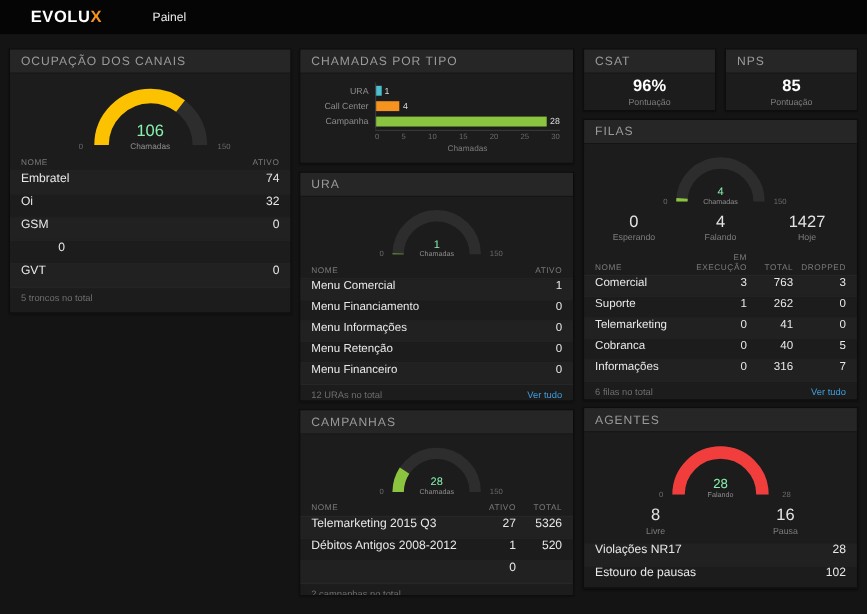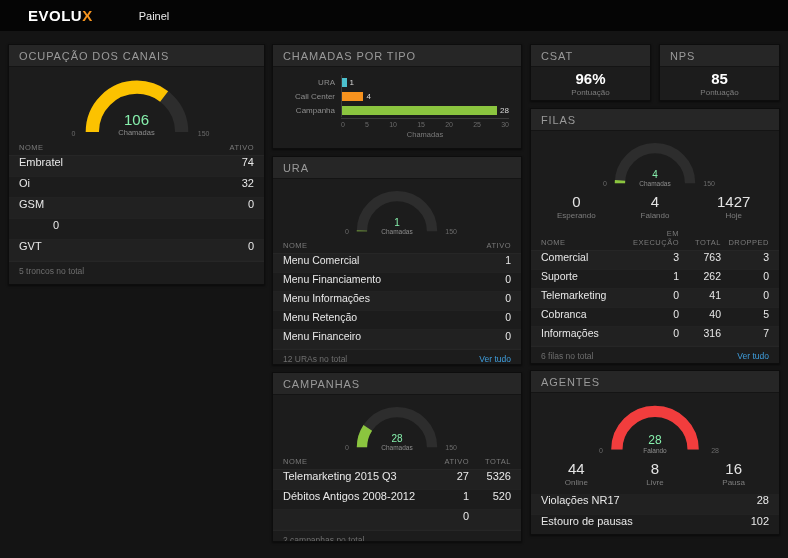--- a/index.html
+++ b/index.html
@@ -373,24 +373,20 @@
       </div>
     <div class="gauge-center">
       <div class="gv">28</div>
       <div class="gl">Falando</div>
     </div>
     <span class="gmin">0</span>
     <span class="gmax">28</span>
   </div>
   <div class="stats">
     <div class="stat">
-      <div class="sv">44</div>
-      <div class="sl">Online</div>
-    </div>
-    <div class="stat">
       <div class="sv">8</div>
       <div class="sl">Livre</div>
     </div>
     <div class="stat">
       <div class="sv">16</div>
       <div class="sl">Pausa</div>
     </div>
   </div>
   <div class="rows">
     <div class="trow">

